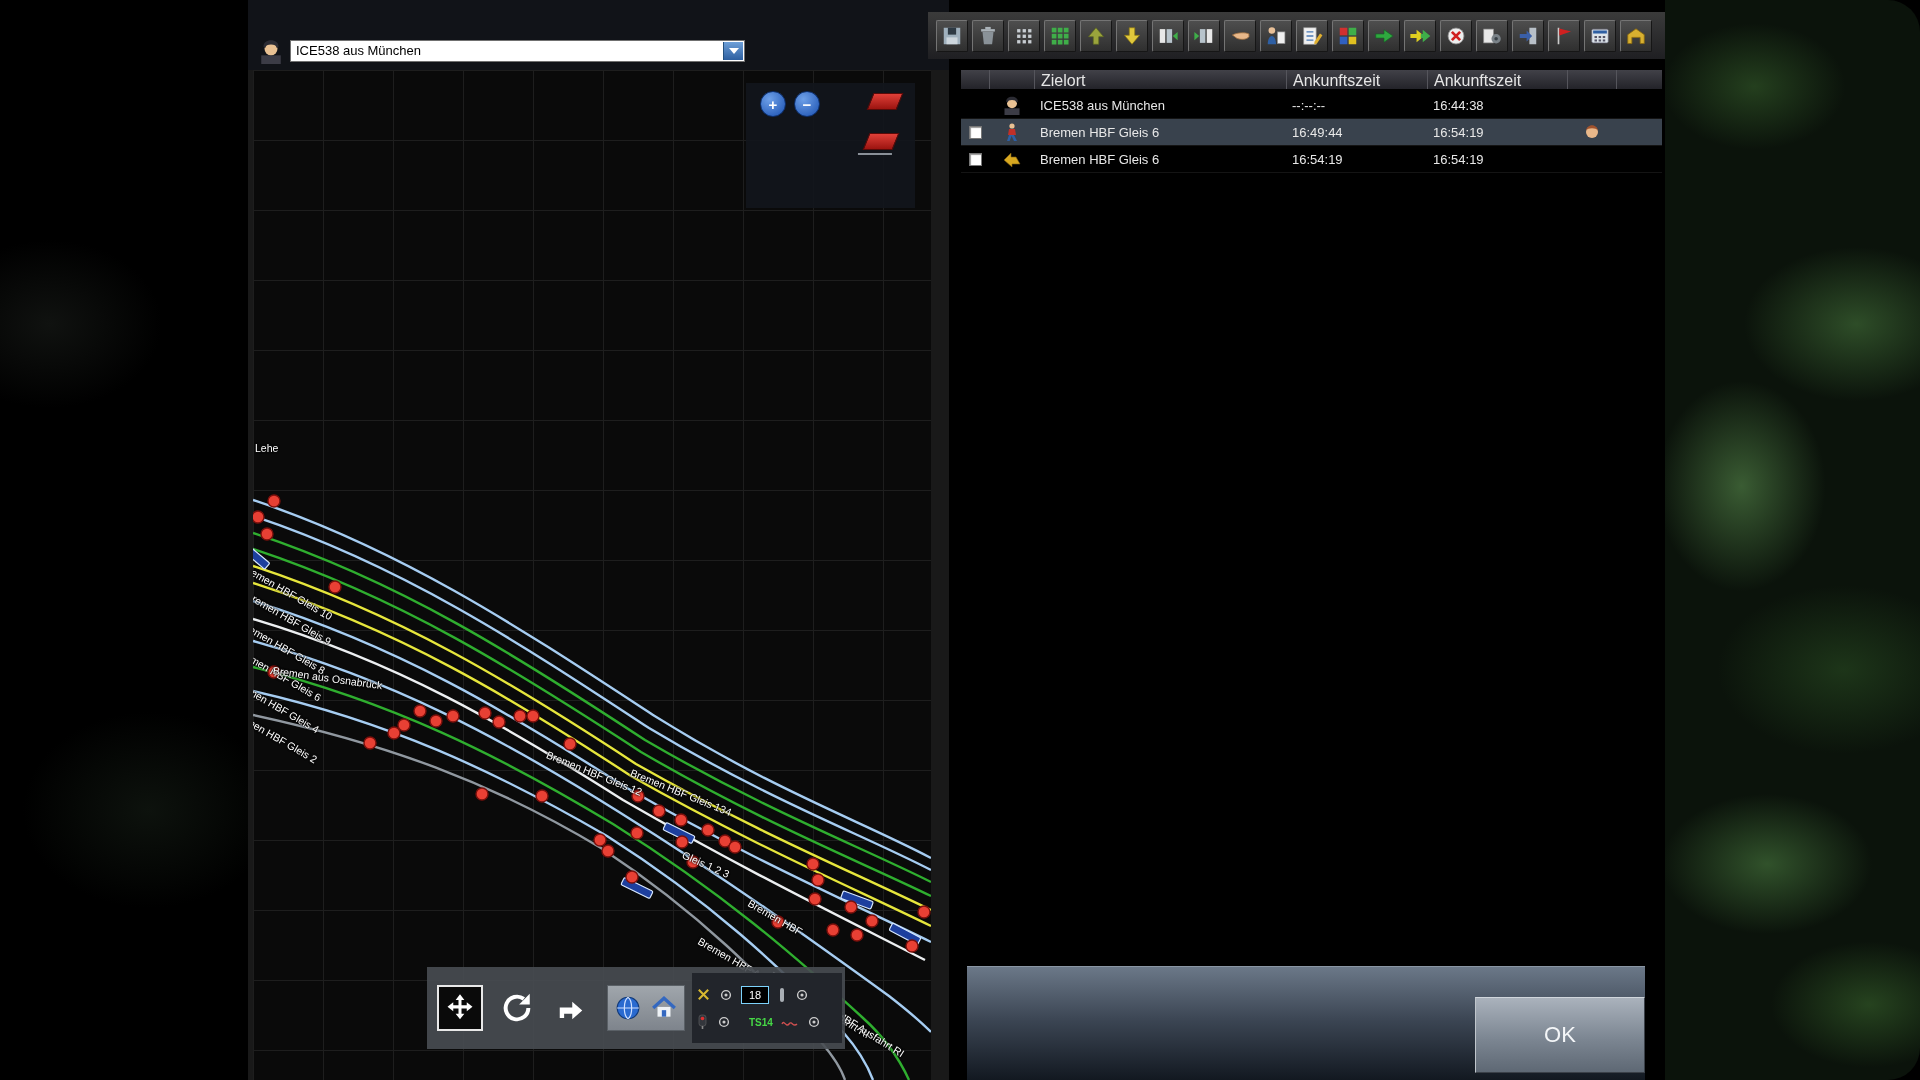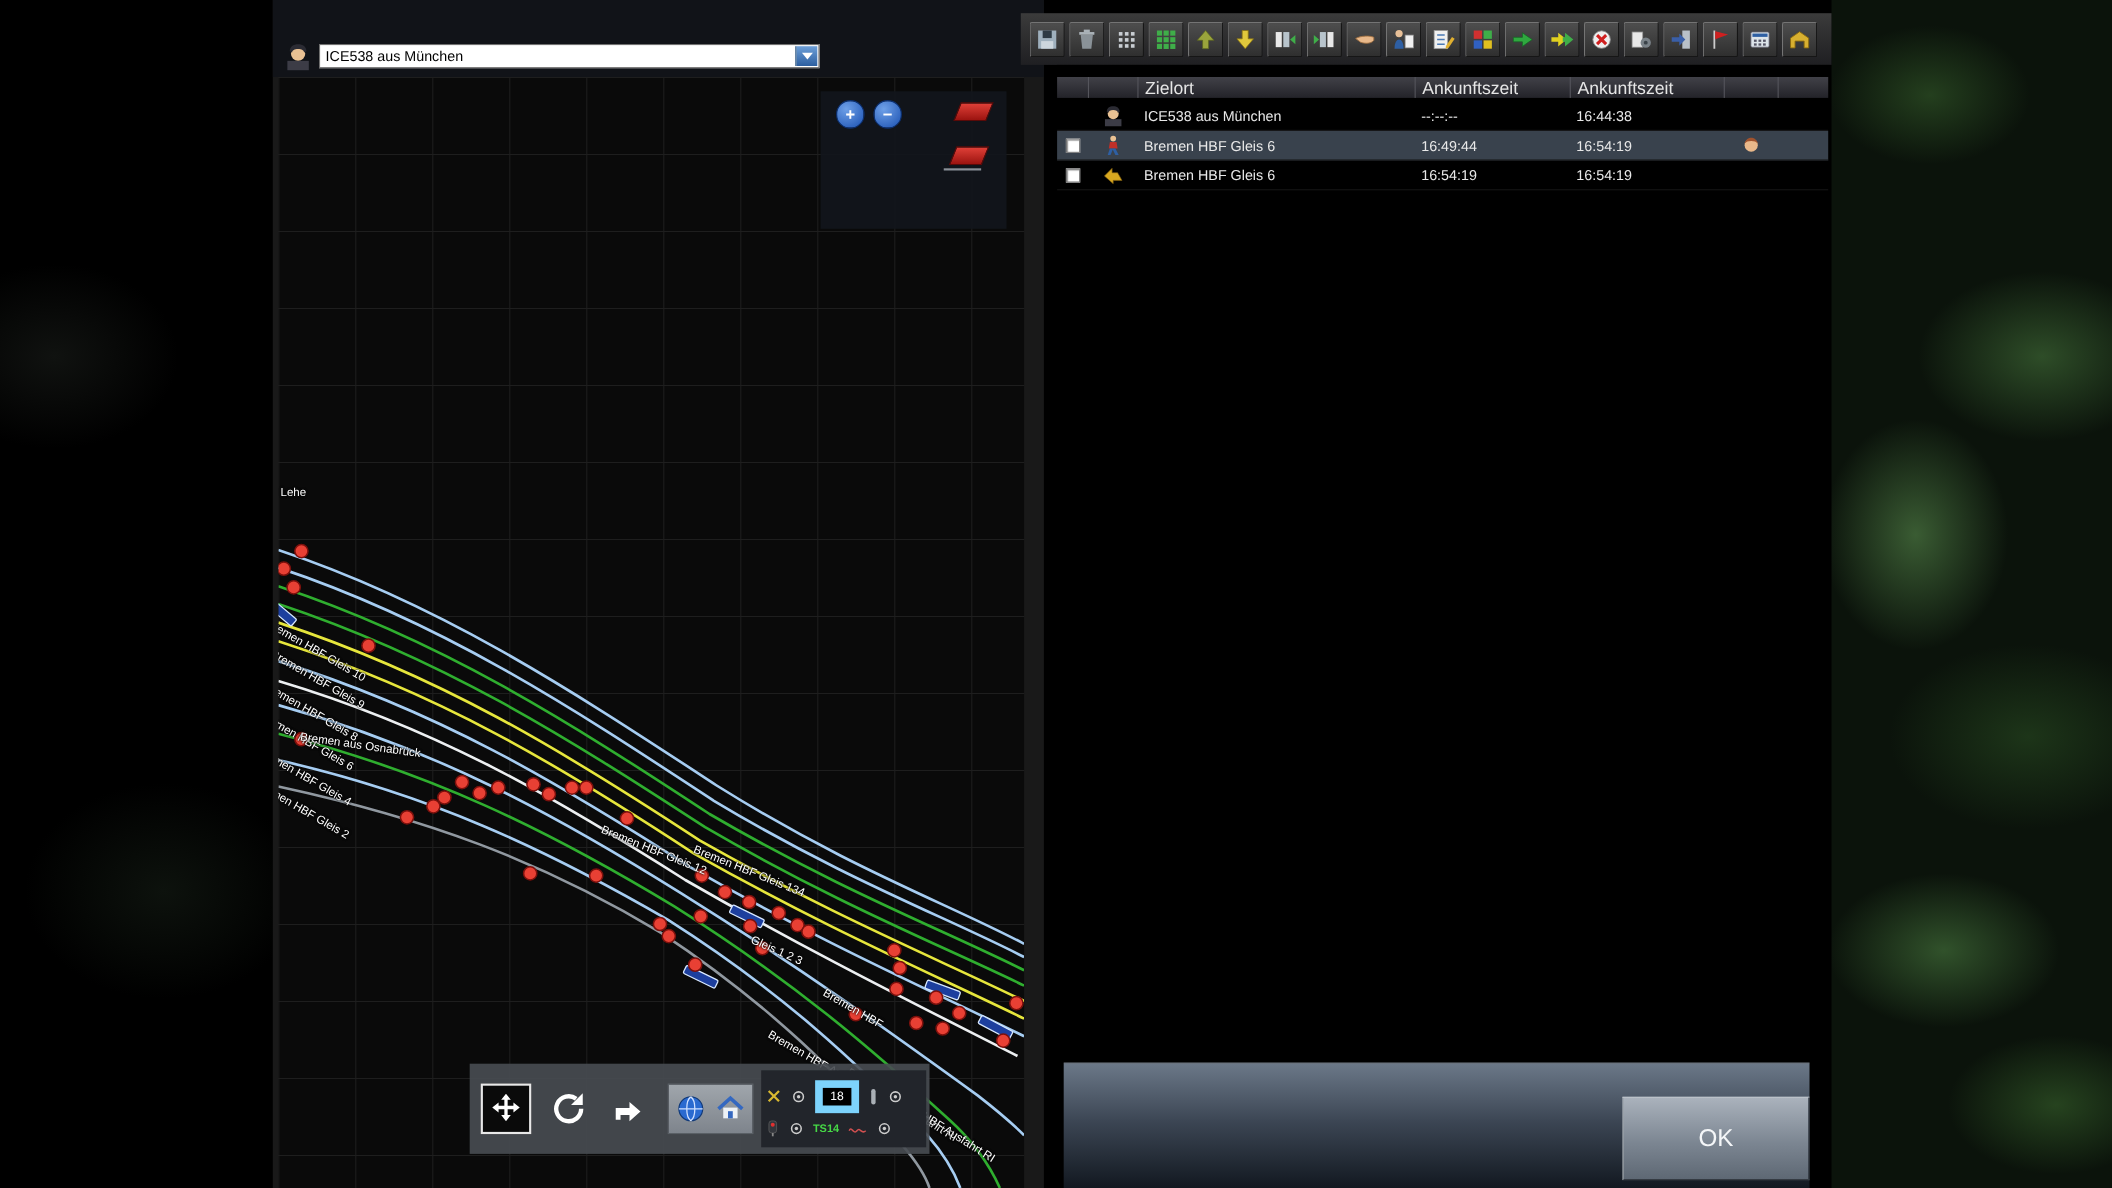--- a/index.html
+++ b/index.html
@@ -1,17 +1,17 @@
 <!DOCTYPE html>
 <html><head>
 <meta charset="utf-8">
 <style>
   html,body{margin:0;padding:0;background:#000;}
   .screen{position:relative;width:1920px;height:1080px;background:#000;overflow:hidden;
-          font-family:"Liberation Sans",sans-serif;color:#e8e8e8;}
+          font-family:"Liberation Sans",sans-serif;color:#e8e8e8;border-radius:32px;}
 
   
   .bg-left{position:absolute;left:0;top:0;width:248px;height:1080px;background-color:#000;
     background-image:radial-gradient(ellipse 160px 120px at 20% 30%,#101210 0%,transparent 70%),
       radial-gradient(ellipse 180px 140px at 60% 75%,#0d120d 0%,transparent 70%);}
   .bg-right{position:absolute;left:1665px;top:0;width:255px;height:1080px;background-color:#0b130b;
     background-image:
       radial-gradient(ellipse 130px 90px at 35% 8%,#243f1e 0%,transparent 70%),
       radial-gradient(ellipse 160px 110px at 75% 30%,#2e4d28 0%,transparent 70%),
       radial-gradient(ellipse 120px 150px at 30% 45%,#3a5c33 0%,transparent 70%),
@@ -58,23 +58,23 @@
     background:rgba(72,76,82,.9);display:flex;align-items:center;}
   .mt-btn{background:none;border:none;padding:0;margin:0;display:flex;align-items:center;justify-content:center;cursor:pointer;}
   .tool-move{width:46px;height:46px;margin-left:10px;background:#0a0a0a;border:2px solid #e8e8e8;}
   .tool-rotate,.tool-jump{width:40px;height:40px;margin-left:14px;}
   .mt-panel{width:76px;height:44px;margin-left:16px;background:linear-gradient(180deg,#a0a6ac,#7e848c);
     border:1px solid #5a6066;display:flex;align-items:center;justify-content:space-evenly;}
   .mt-panel .mt-btn{width:30px;height:30px;}
   .mt-cluster{position:absolute;left:265px;top:6px;width:150px;height:70px;background:#22252b;
     display:flex;flex-direction:column;justify-content:space-evenly;padding:2px 4px;box-sizing:border-box;}
   .mt-row{display:flex;align-items:center;gap:8px;}
-  .val-box{min-width:26px;height:16px;background:#000;border:7px solid #7dd3fc;color:#fff;
+  .val-box{min-width:26px;height:16px;background:#000;border:1px solid #7dd3fc;color:#fff;
     font-size:11px;display:flex;align-items:center;justify-content:center;}
-  .sig-id{color:#46d846;font-size:10px;font-weight:bold;}
+  .sig-id{color:#46d846;font-size:10px;font-weight:bold;margin-left:10px;}
 
   
   .sched-toolbar{position:absolute;left:928px;top:12px;width:737px;height:47px;
     background:linear-gradient(180deg,#3b3b3b,#1f1f22);display:flex;align-items:center;
     gap:4px;padding-left:8px;box-sizing:border-box;}
   .tb-btn{width:32px;height:32px;flex:0 0 auto;background:linear-gradient(180deg,#4e4e4e,#2f2f2f);
     border:1px solid;border-color:#747474 #161616 #161616 #747474;border-radius:2px;
     display:flex;align-items:center;justify-content:center;padding:0;cursor:pointer;}
   .tb-btn .ico{display:flex;}
 

